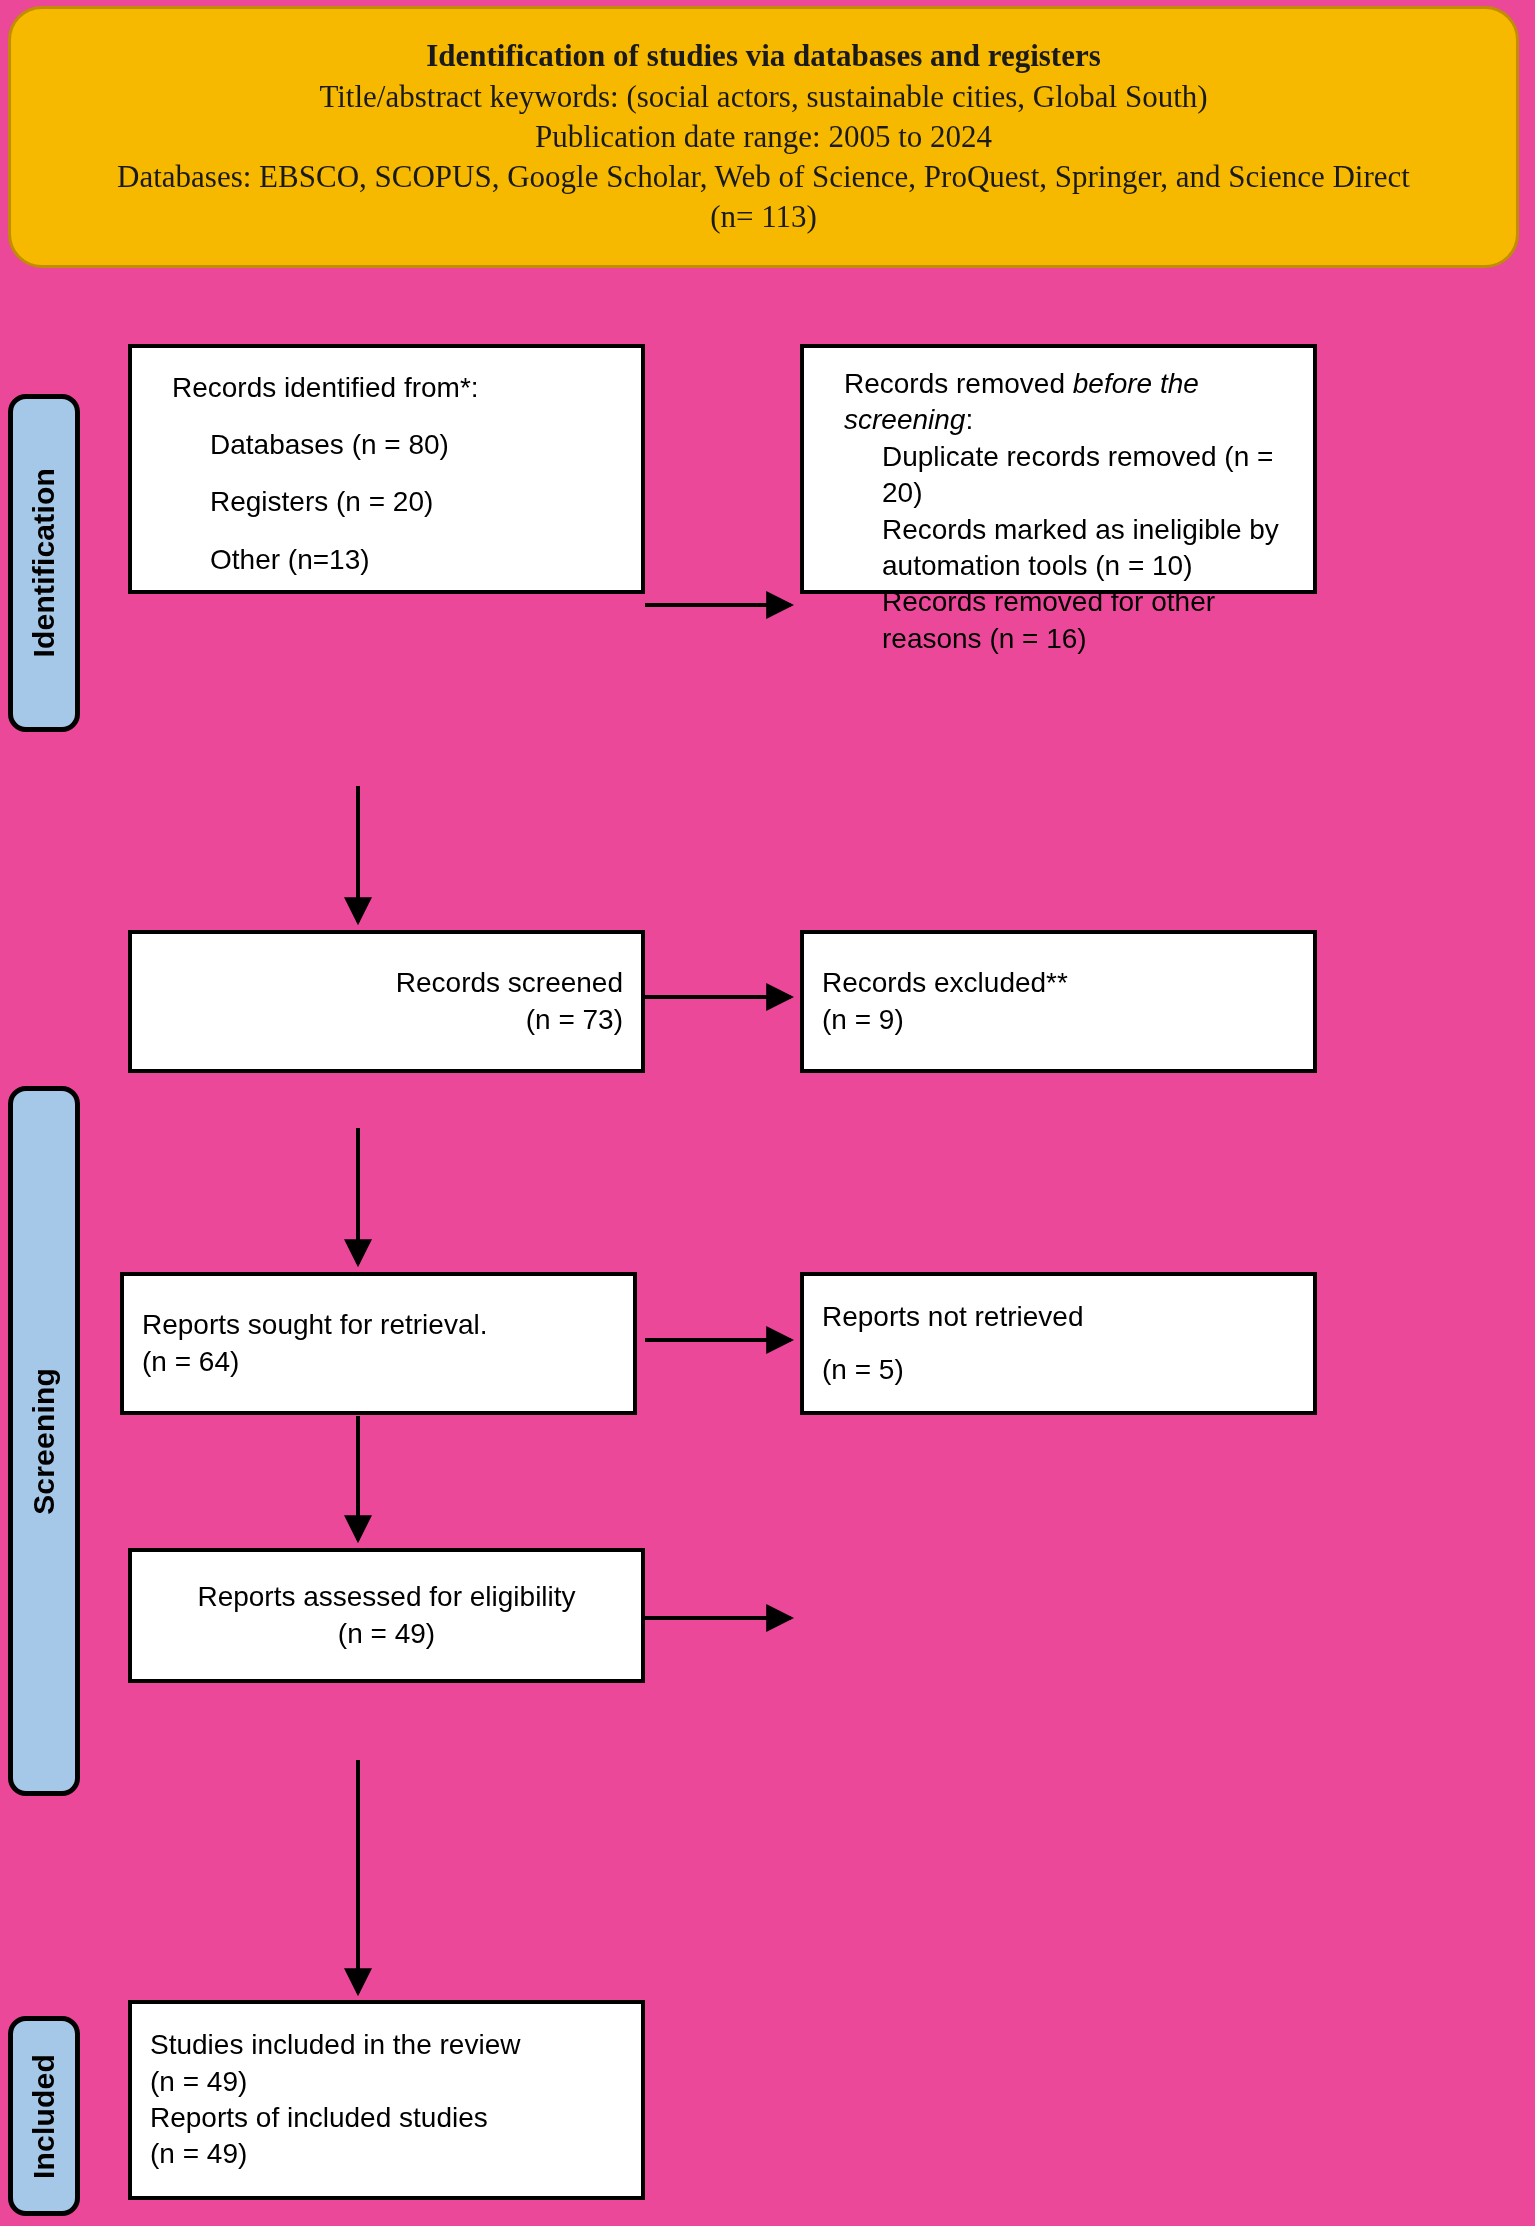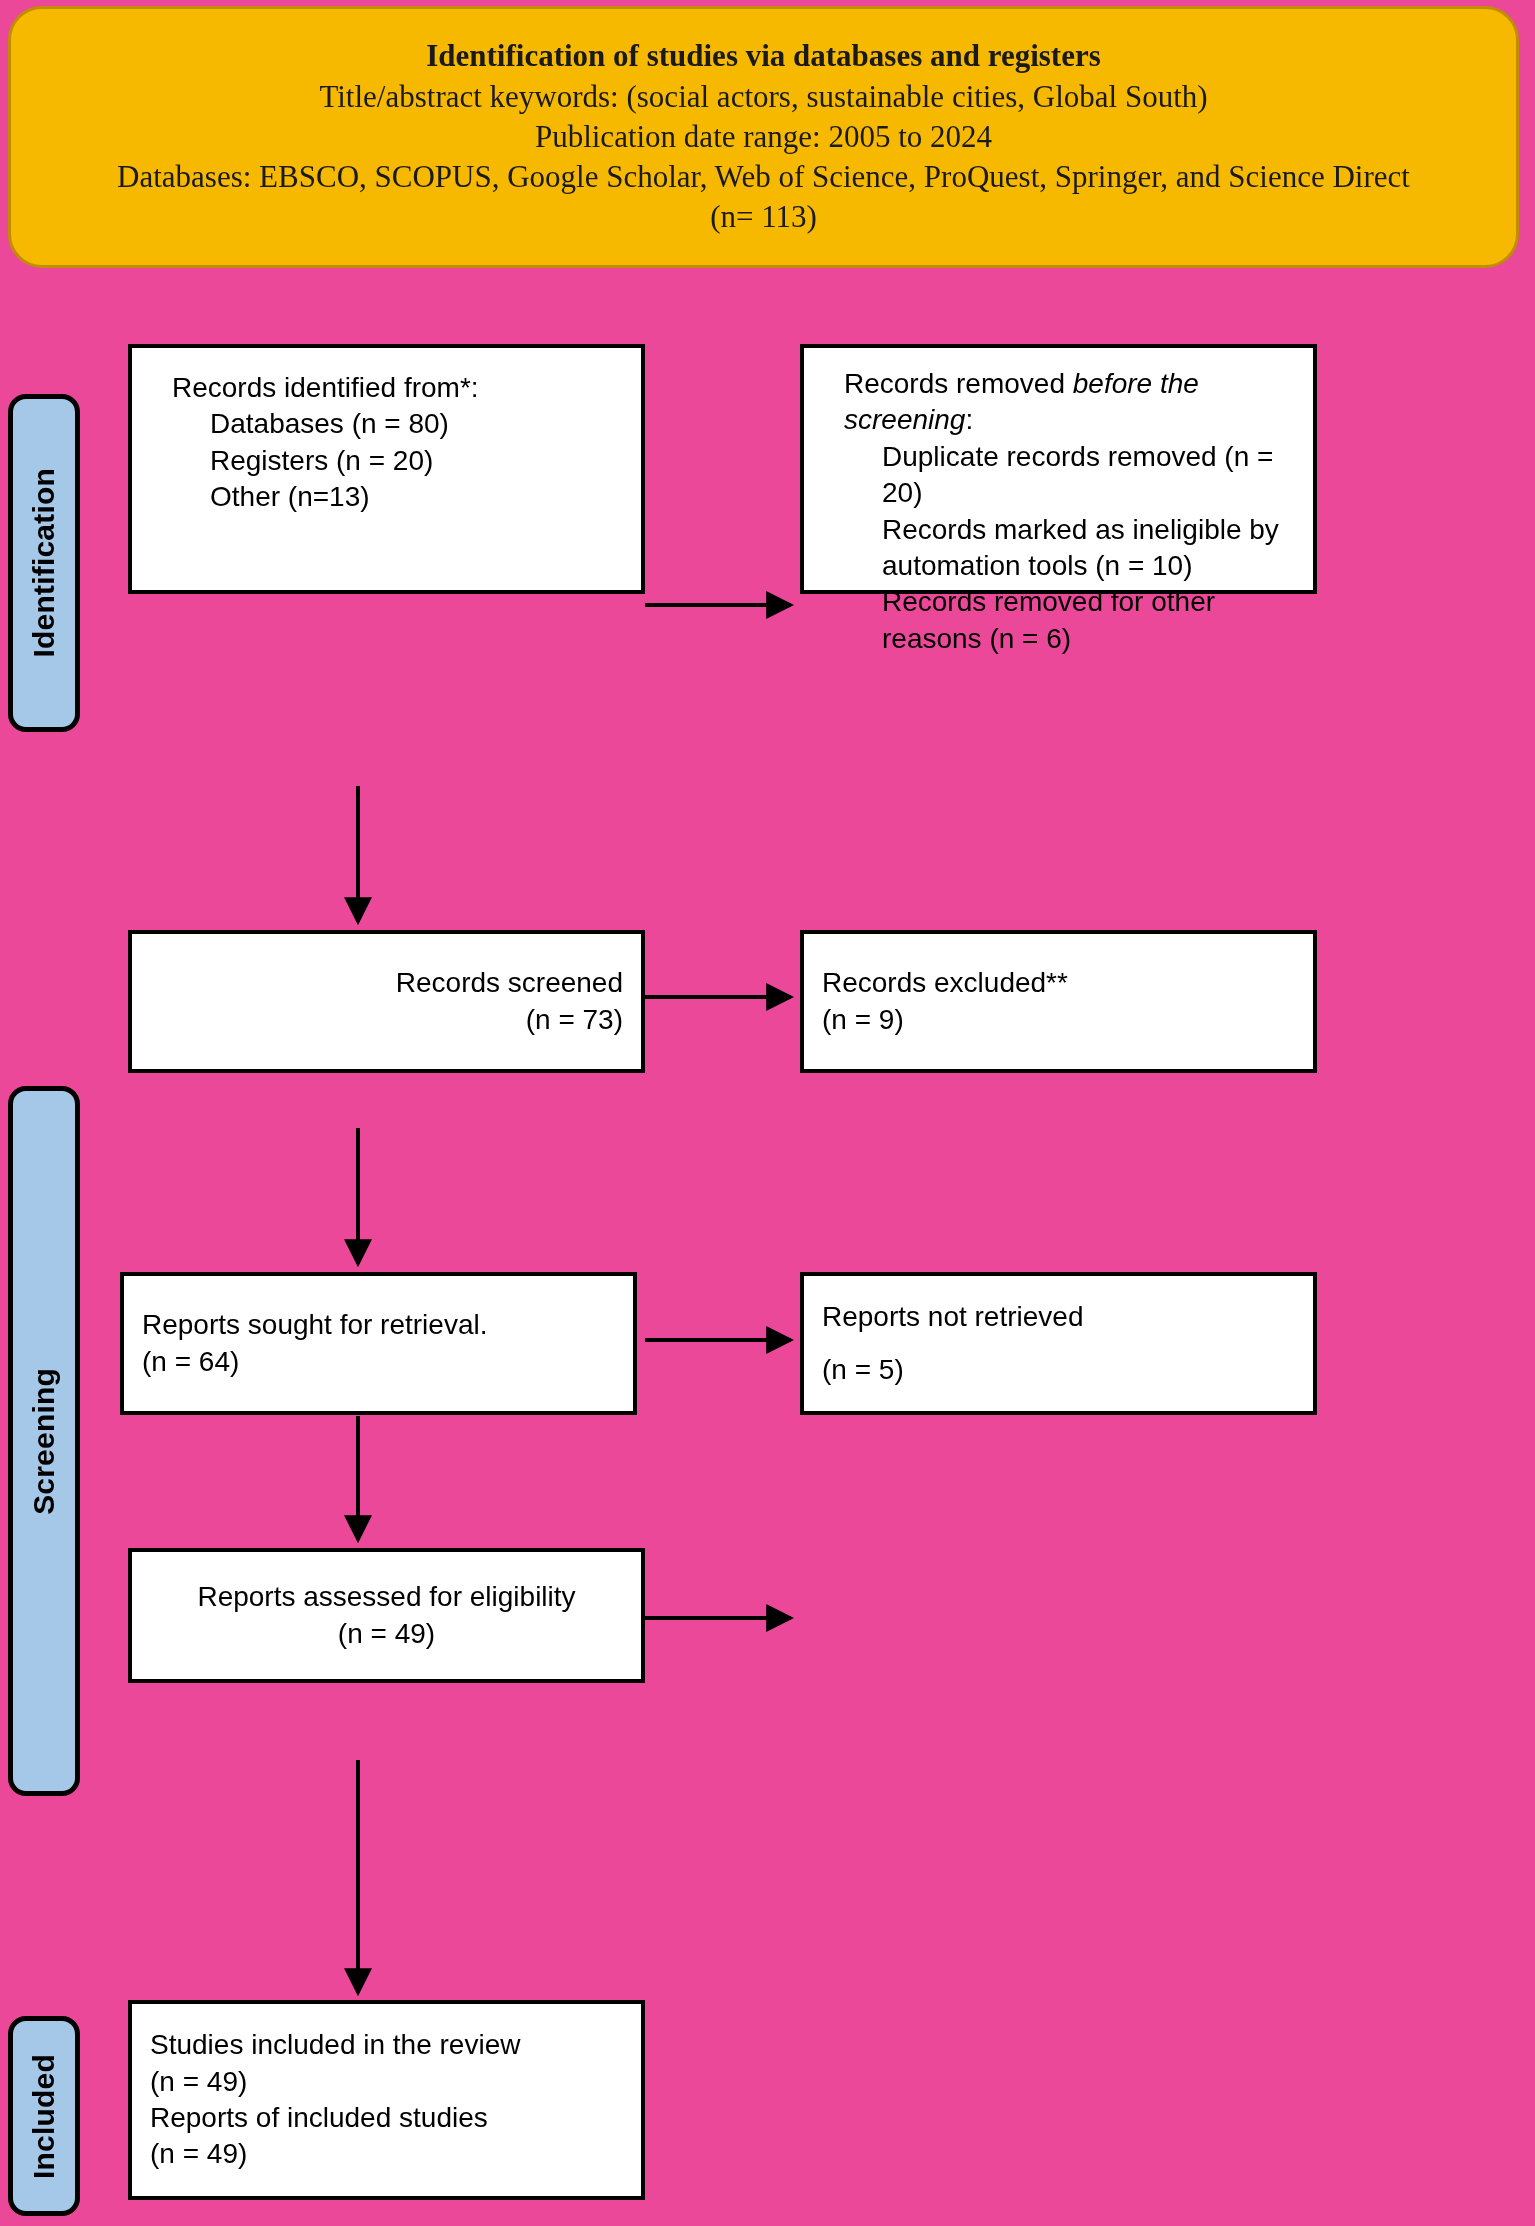--- a/index.html
+++ b/index.html
@@ -95,21 +95,21 @@
   #box-removed         { left: 800px; top: 344px;  width: 517px; height: 250px; }
   #box-screened        { left: 128px; top: 930px;  width: 517px; height: 143px; align-items: flex-end; }
   #box-excluded        { left: 800px; top: 930px;  width: 517px; height: 143px; }
   #box-sought          { left: 120px; top: 1272px; width: 517px; height: 143px; }
   #box-notretrieved    { left: 800px; top: 1272px; width: 517px; height: 143px; gap: 16px; }
   #box-assessed        { left: 128px; top: 1548px; width: 517px; height: 135px; align-items: center; }
   #box-reportsexcluded { left: 800px; top: 1548px; width: 517px; height: 302px; }
   #box-included        { left: 128px; top: 2000px; width: 517px; height: 200px; }
 
   
-  #box-identified, #box-removed, #box-reportsexcluded { justify-content: flex-start; padding-top: 22px; padding-left: 40px; }
+  #box-identified, #box-removed, #box-reportsexcluded { justify-content: space-between; padding-top: 22px; padding-left: 40px; }
   #box-removed { padding-top: 18px; }
   #box-reportsexcluded { padding-top: 20px; }
 
   
   #connectors {
     position: absolute;
     left: 0; top: 0;
     width: 1535px; height: 2226px;
     pointer-events: none;
   }
@@ -141,21 +141,21 @@
     <div class="ln">Records identified from*:</div>
     <div class="ln indent">Databases (n = 80)</div>
     <div class="ln indent">Registers (n = 20)</div>
     <div class="ln indent">Other (n=13)</div>
   </div>
 
   <div class="flow-box" id="box-removed">
     <div class="ln"><span>Records removed </span><span class="ital">before the screening</span><span>:</span></div>
     <div class="ln indent">Duplicate records removed (n = 20)</div>
     <div class="ln indent">Records marked as ineligible by automation tools (n = 10)</div>
-    <div class="ln indent">Records removed for other reasons (n = 6)</div>
+    <div class="ln indent">Records removed for other reasons (n = 16)</div>
   </div>
 
   <div class="flow-box" id="box-screened">
     <div class="ln">Records screened</div>
     <div class="ln">(n = 73)</div>
   </div>
 
   <div class="flow-box" id="box-excluded">
     <div class="ln">Records excluded**</div>
     <div class="ln">(n = 9)</div>

